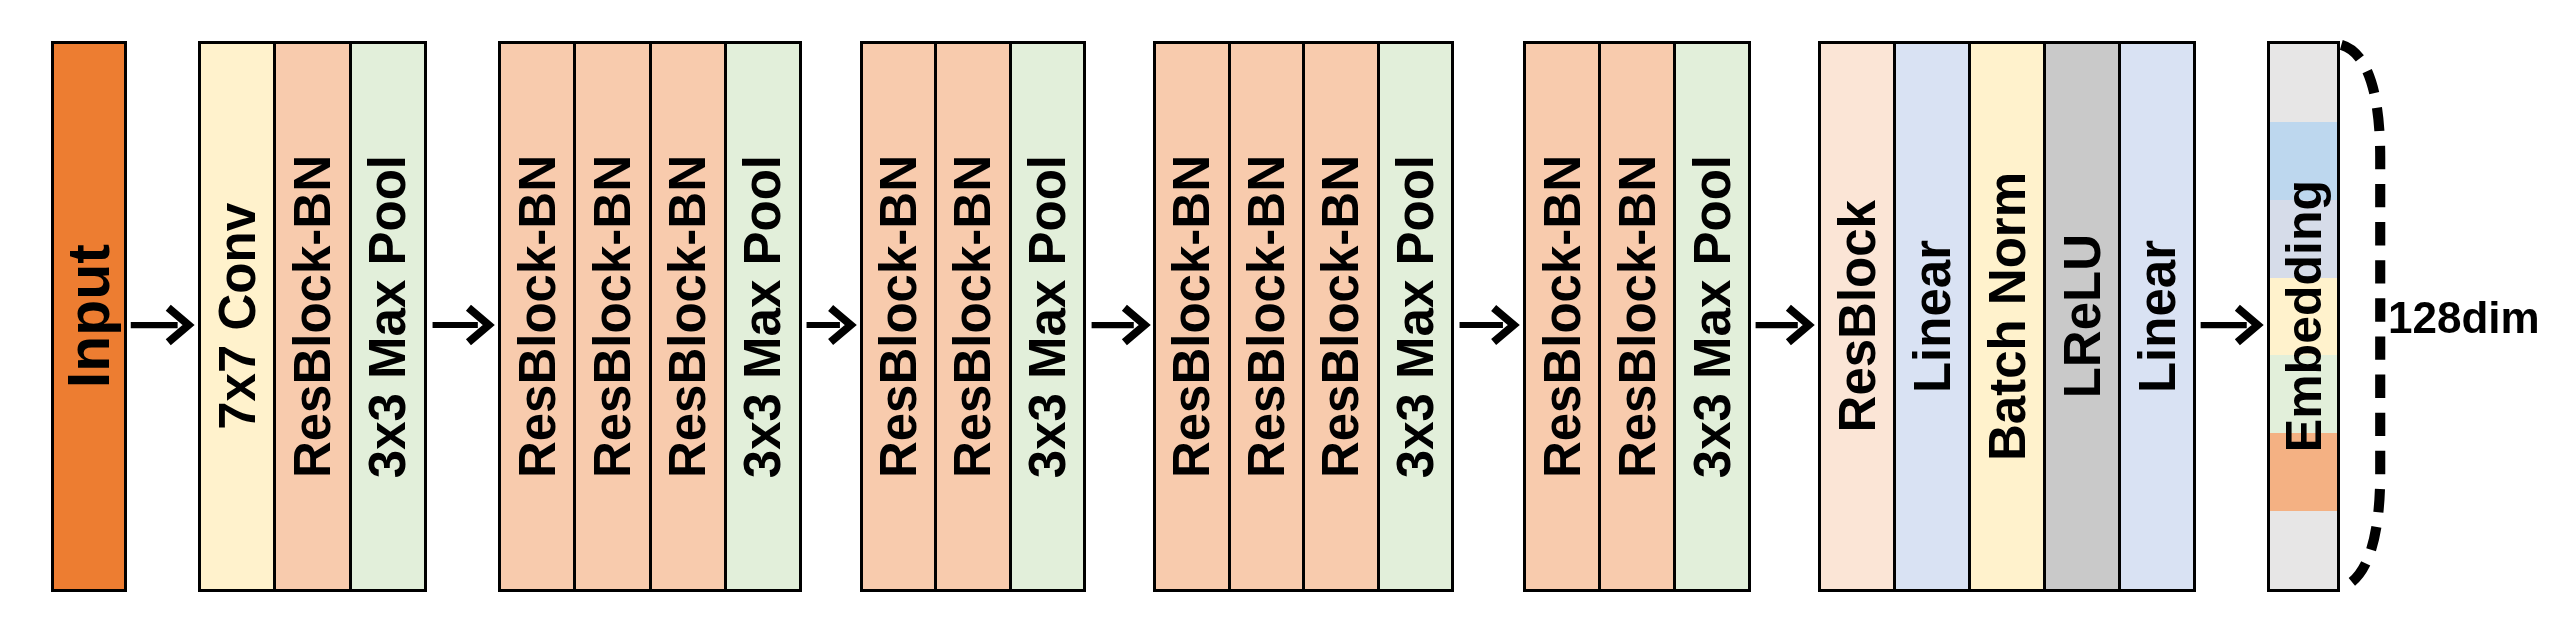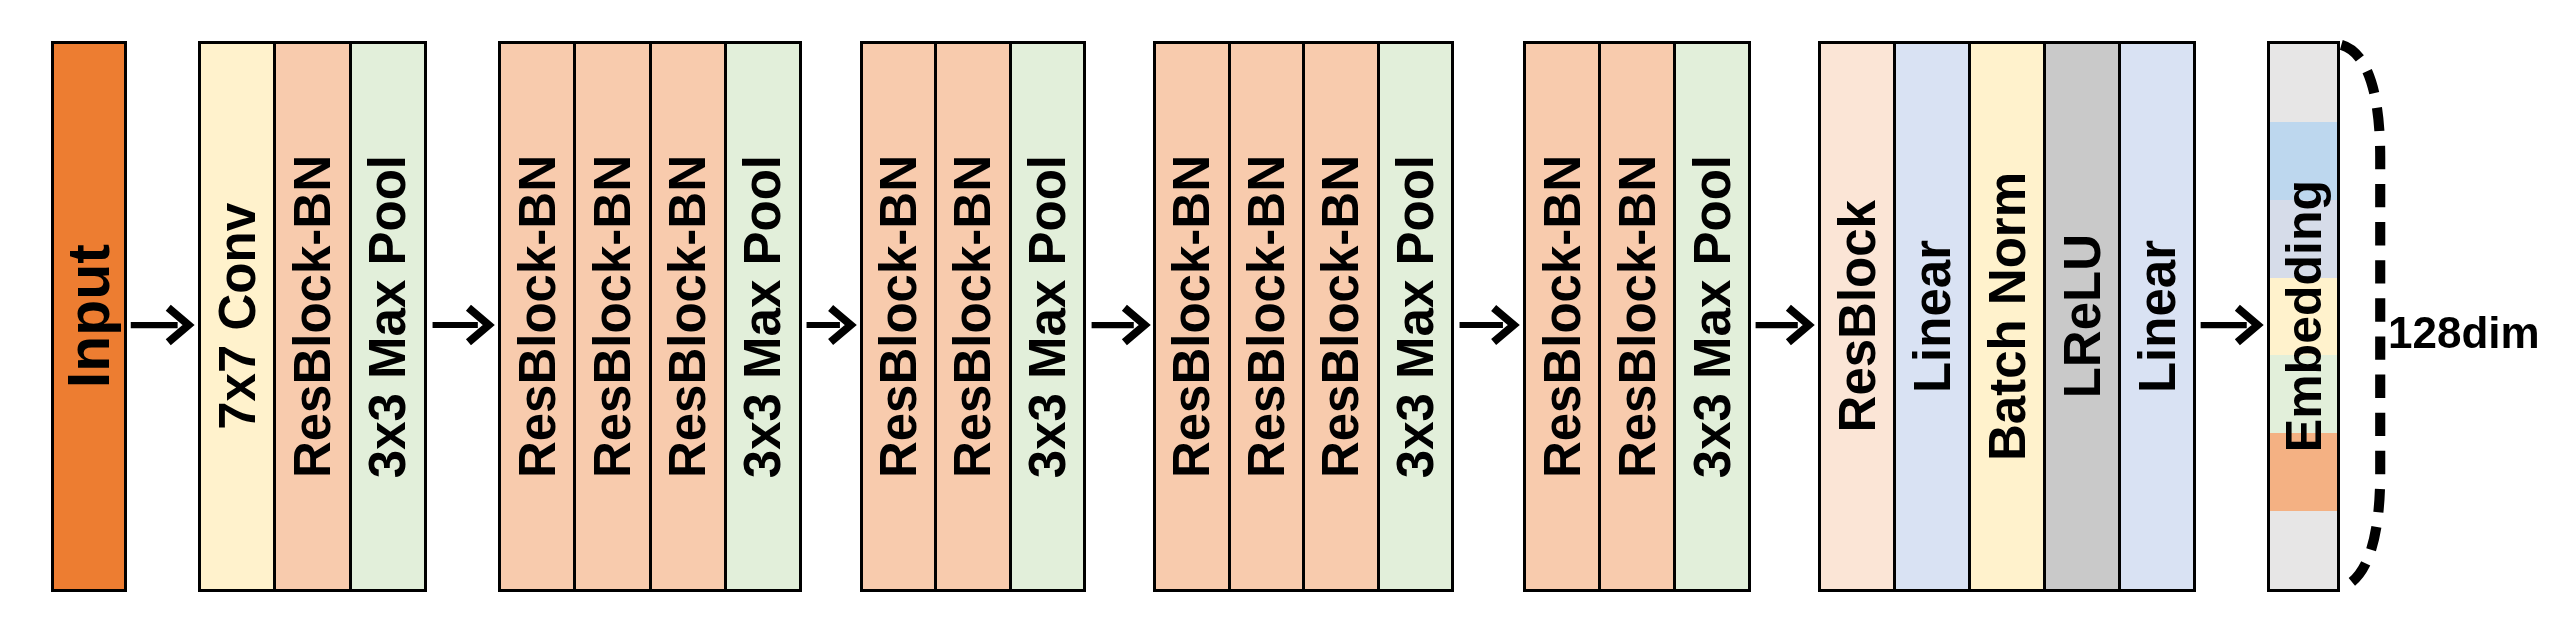--- a/index.html
+++ b/index.html
@@ -65,21 +65,20 @@
     color: var(--outline, #000);
   }
   .dim-label {
     position: absolute;
     left: 2388px;
     top: 293px;
     font-weight: bold;
     font-size: 44px;
     color: var(--text, #000);
     white-space: nowrap;
-    margin-top: 15px;
   }
 </style>
 </head>
 <body>
 
 <div id="canvas">
 
   <div class="block" style="left: 51px; width: 76px; background-color: rgb(237, 125, 49);">
     <span class="vtext input-size">Input</span>
   </div>

